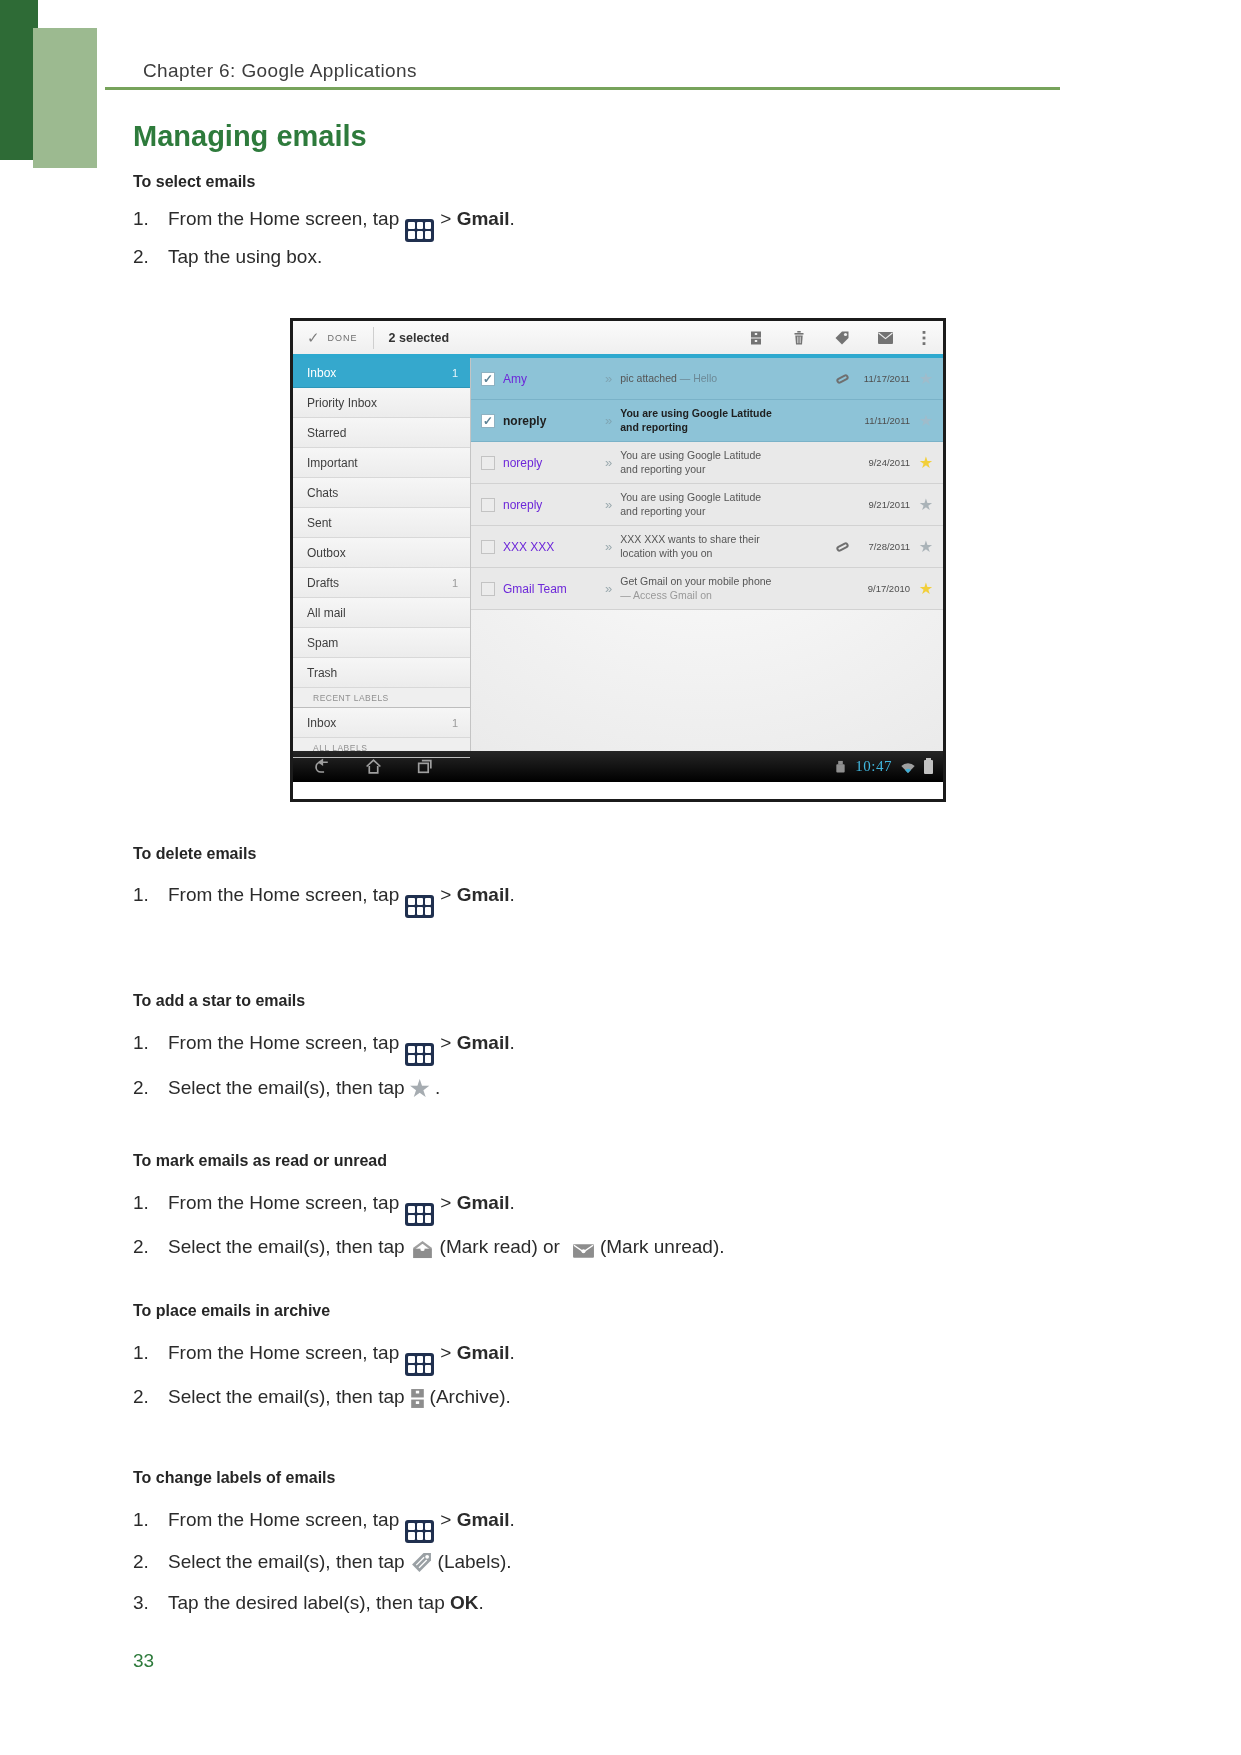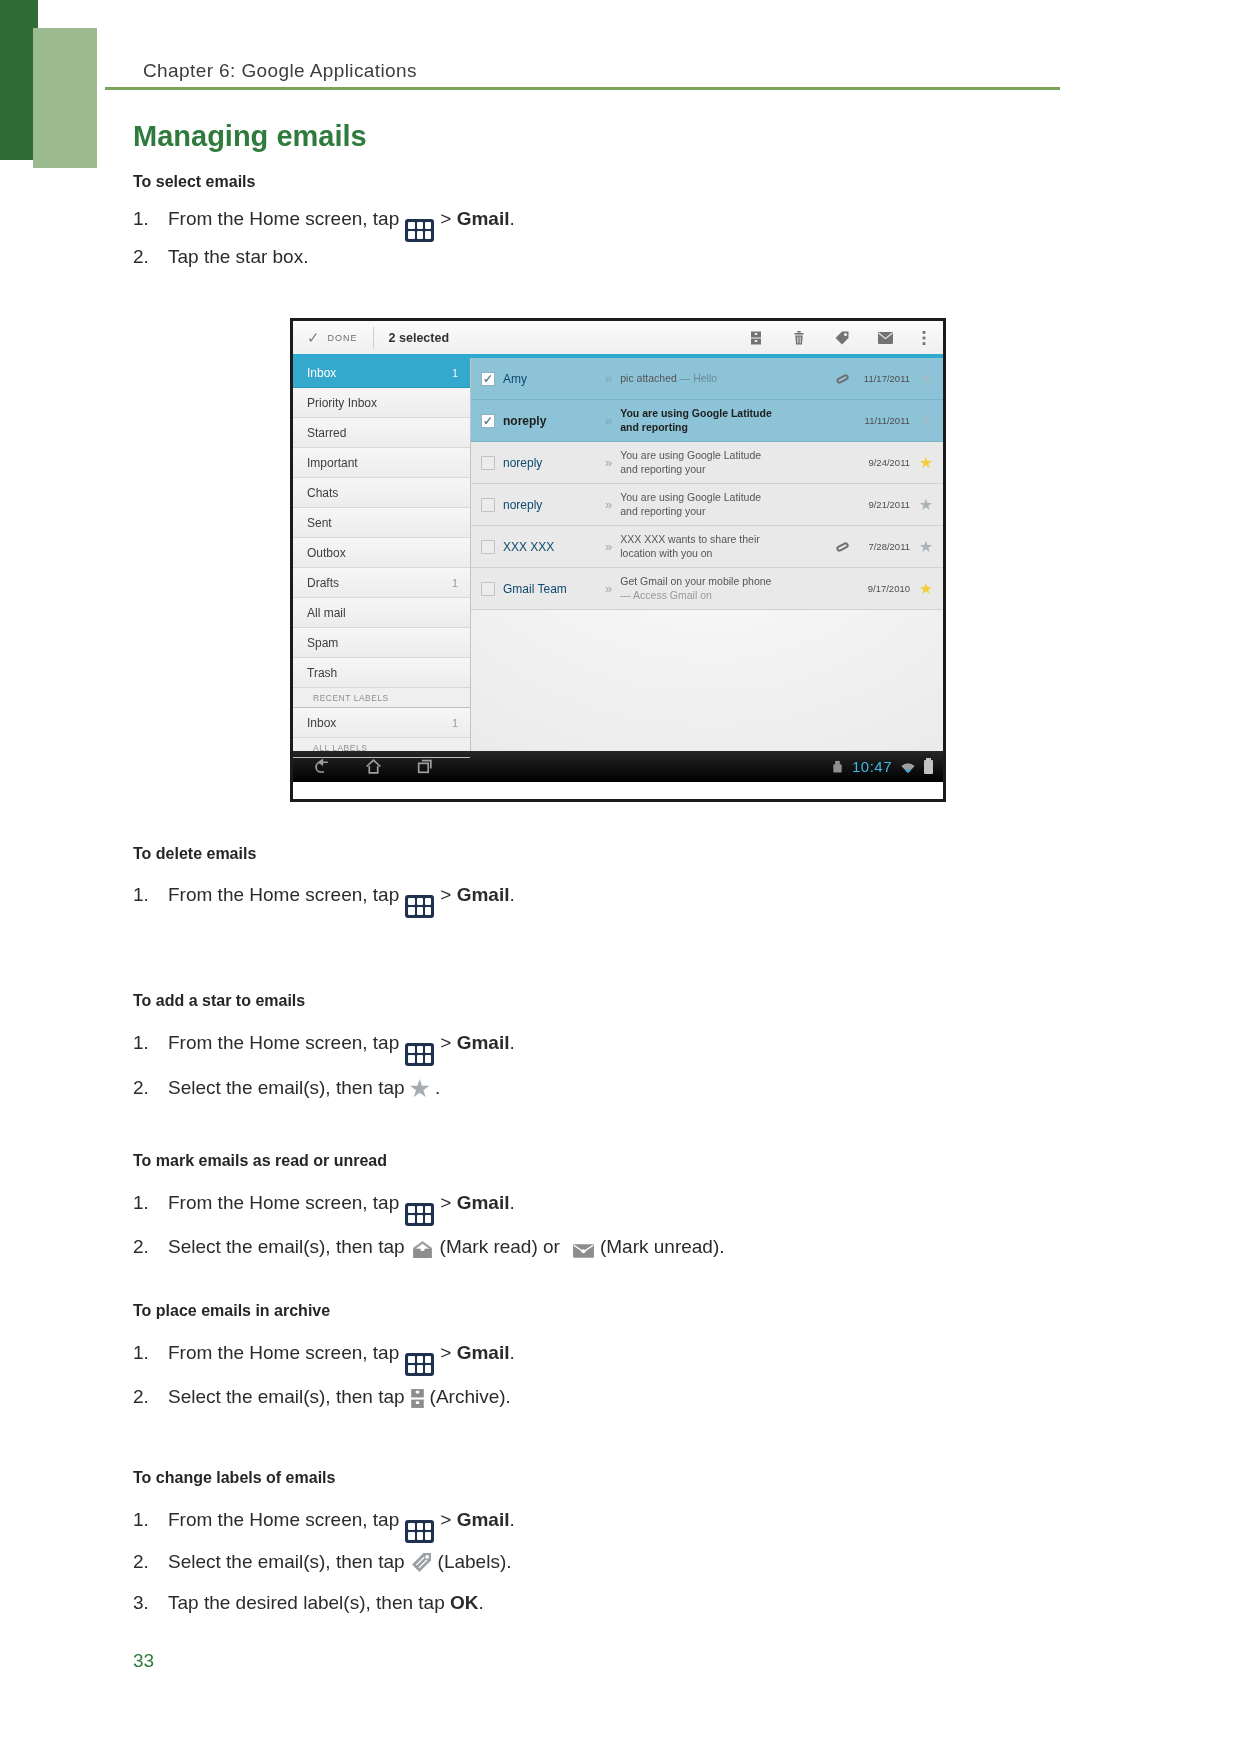--- a/index.html
+++ b/index.html
@@ -53,35 +53,35 @@
              color:#8f8f8f; letter-spacing:.5px; border-bottom:1px solid #bdbdbd; }
 
   .list { flex:1; display:flex; flex-direction:column;
           background:radial-gradient(ellipse 420px 320px at 50% 35%, #fcfcfc 0%, #f1f1f1 60%, #eaeaea 100%); }
   .row { height:42px; display:flex; align-items:center; padding:0 8px 0 10px; gap:8px;
          border-bottom:1px solid #d2d2d2; background:#e9e9e9; }
   .row.sel { background:#8dc3d7; border-bottom-color:#7ab2c8; }
   .cb { width:14px; height:14px; border:1px solid #c3c3c3; background:#ececec; flex:none;
         font-size:12px; line-height:12px; text-align:center; color:transparent; }
   .row.sel .cb { background:#fff; border-color:#8fb2c2; color:#5d8396; font-weight:bold; }
-  .sender { width:94px; font-size:12px; color:#0c4a6e; flex:none; overflow:hidden; white-space:nowrap; }
+  .sender { width:94px; font-size:12px; color:#6d28d9; flex:none; overflow:hidden; white-space:nowrap; }
   .chev { font-size:13px; color:#9aa9ae; flex:none; }
   .row.sel .chev { color:#7fa5b3; }
   .subj-wrap { width:152px; flex:none; font-size:10.5px; line-height:1.32; color:#555; max-height:30px; overflow:hidden; }
   .snip { color:#999; }
   .row.sel .snip { color:#6c8996; }
   .row.unread .sender, .row.unread .subj { font-weight:bold; color:#1e1e1e; }
   .rgt { margin-left:auto; display:flex; align-items:center; gap:7px; flex:none; }
   .clip { width:13px; height:6px; border:2px solid #6f6f6f; border-radius:4px; transform:rotate(-28deg); }
   .date { font-size:9.5px; color:#4e4e4e; min-width:54px; text-align:right; }
   .star { font-size:16px; color:#aab3b8; width:18px; text-align:center; }
   .star.y { color:#f2cf3a; }
   .row.sel .star { color:#9fbccb; }
 
-  .navbar { height:31px; background:linear-gradient(#262626,#000); display:flex; align-items:center; }
+  .navbar { height:31px; background:linear-gradient(#262626,#000); display:flex; align-items:center;font-family:Liberation Serif, serif; }
   .nav-left { display:flex; align-items:center; gap:32px; margin-left:20px; }
   .nav-right { margin-left:auto; display:flex; align-items:center; gap:8px; margin-right:10px; }
   .time { font-size:15px; color:#41b7de; letter-spacing:.5px; }
   .batt { width:9px; height:14px; background:#c2c2c2; border-radius:1px; position:relative; }
   .batt::before { content:""; position:absolute; left:2px; top:-2px; width:5px; height:2px; background:#c2c2c2; }
 </style>
 </head>
 <body>
 
 <div class="page">
@@ -99,21 +99,21 @@
     <span class="num">1.</span><span>From the Home screen, tap</span><span class="apps-ic">
         <i></i>
         <i></i>
         <i></i>
         <i></i>
         <i></i>
         <i></i>
       </span><span>&gt;</span> <b>Gmail</b><span>.</span>
   </div>
   <div class="step" style="top:246px">
-    <span class="num">2.</span><span>Tap the star box.</span>
+    <span class="num">2.</span><span>Tap the using box.</span>
   </div>
 
   <div class="shot">
     <div class="ab">
       <span class="ab-check">✓</span>
       <span class="ab-done">DONE</span>
       <span class="ab-sep"></span>
       <span class="ab-count">2 selected</span>
       <span class="ab-icons">
         <svg width="16" height="16" viewBox="0 0 16 16">

